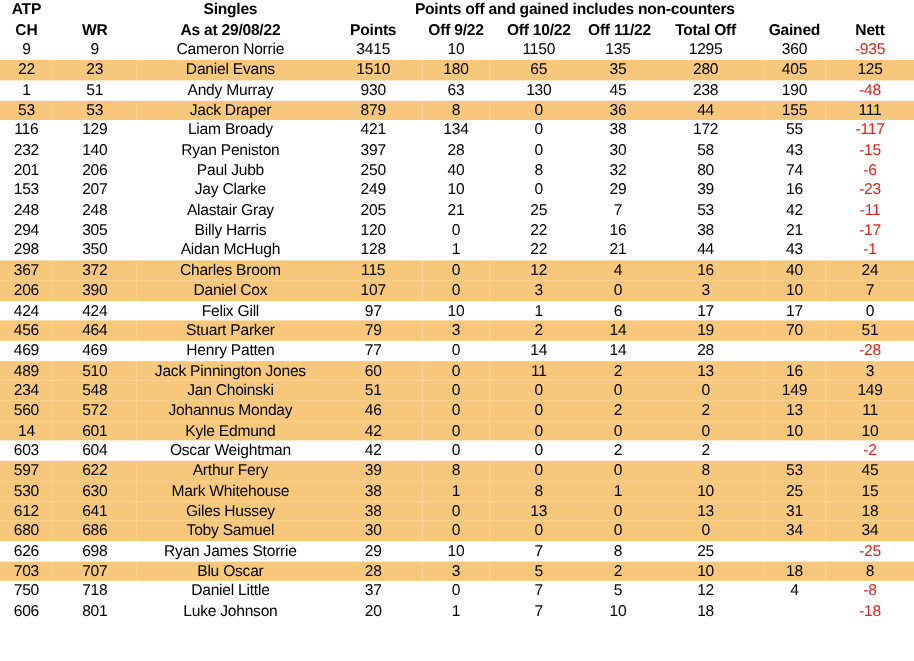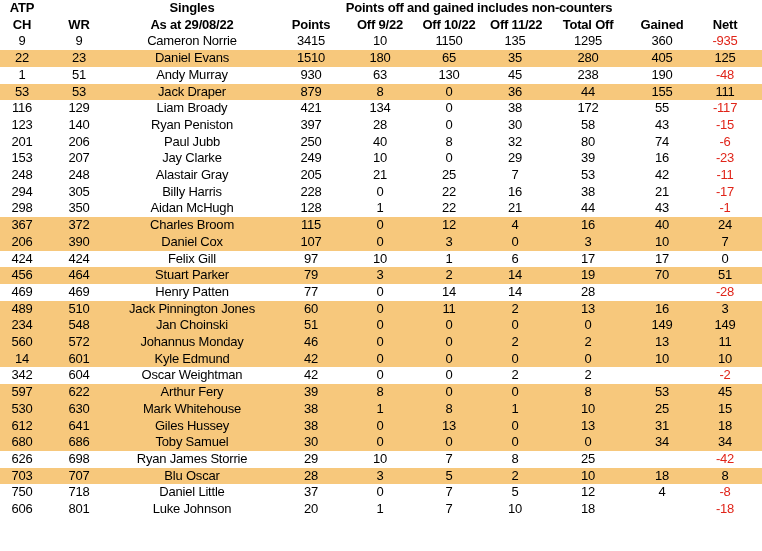--- a/index.html
+++ b/index.html
@@ -138,21 +138,21 @@
           <td>Liam Broady</td>
           <td>421</td>
           <td>134</td>
           <td>0</td>
           <td>38</td>
           <td>172</td>
           <td>55</td>
           <td class="neg">-117</td>
         </tr>
         <tr class="data-row">
-          <td>123</td>
+          <td>232</td>
           <td>140</td>
           <td>Ryan Peniston</td>
           <td>397</td>
           <td>28</td>
           <td>0</td>
           <td>30</td>
           <td>58</td>
           <td>43</td>
           <td class="neg">-15</td>
         </tr>
@@ -189,21 +189,21 @@
           <td>25</td>
           <td>7</td>
           <td>53</td>
           <td>42</td>
           <td class="neg">-11</td>
         </tr>
         <tr class="data-row">
           <td>294</td>
           <td>305</td>
           <td>Billy Harris</td>
-          <td>228</td>
+          <td>120</td>
           <td>0</td>
           <td>22</td>
           <td>16</td>
           <td>38</td>
           <td>21</td>
           <td class="neg">-17</td>
         </tr>
         <tr class="data-row">
           <td>298</td>
           <td>350</td>
@@ -318,21 +318,21 @@
           <td>Kyle Edmund</td>
           <td>42</td>
           <td>0</td>
           <td>0</td>
           <td>0</td>
           <td>0</td>
           <td>10</td>
           <td>10</td>
         </tr>
         <tr class="data-row">
-          <td>342</td>
+          <td>603</td>
           <td>604</td>
           <td>Oscar Weightman</td>
           <td>42</td>
           <td>0</td>
           <td>0</td>
           <td>2</td>
           <td>2</td>
           <td></td>
           <td class="neg">-2</td>
         </tr>
@@ -387,21 +387,21 @@
         <tr class="data-row">
           <td>626</td>
           <td>698</td>
           <td>Ryan James Storrie</td>
           <td>29</td>
           <td>10</td>
           <td>7</td>
           <td>8</td>
           <td>25</td>
           <td></td>
-          <td class="neg">-42</td>
+          <td class="neg">-25</td>
         </tr>
         <tr class="data-row hl">
           <td>703</td>
           <td>707</td>
           <td>Blu Oscar</td>
           <td>28</td>
           <td>3</td>
           <td>5</td>
           <td>2</td>
           <td>10</td>

